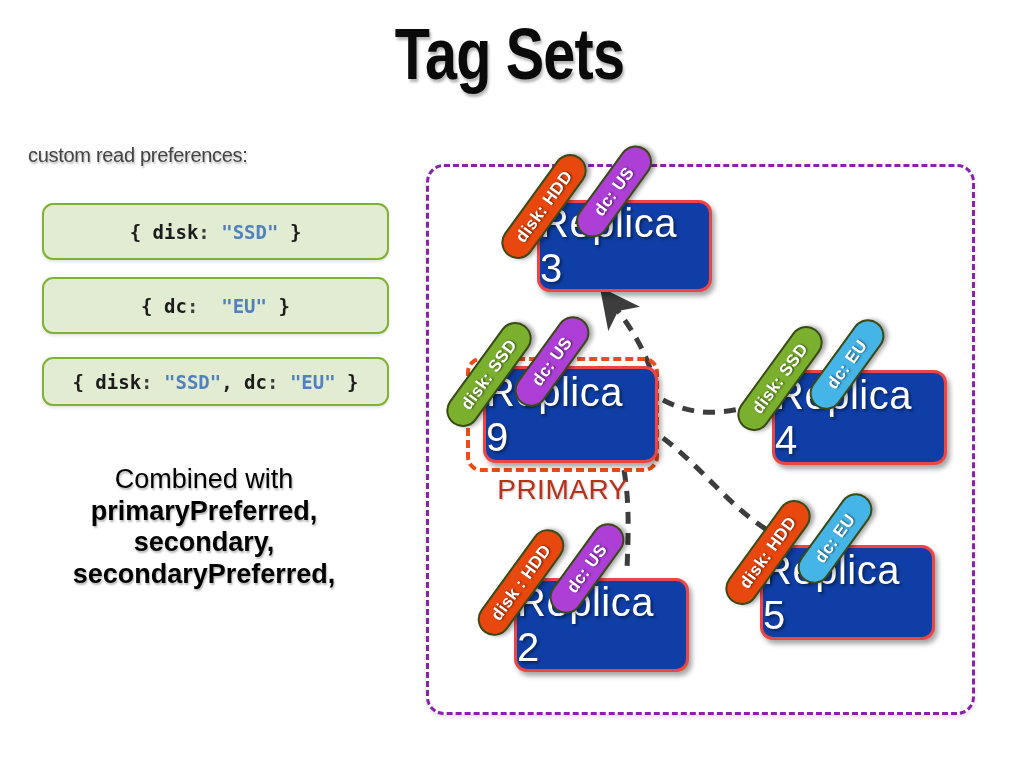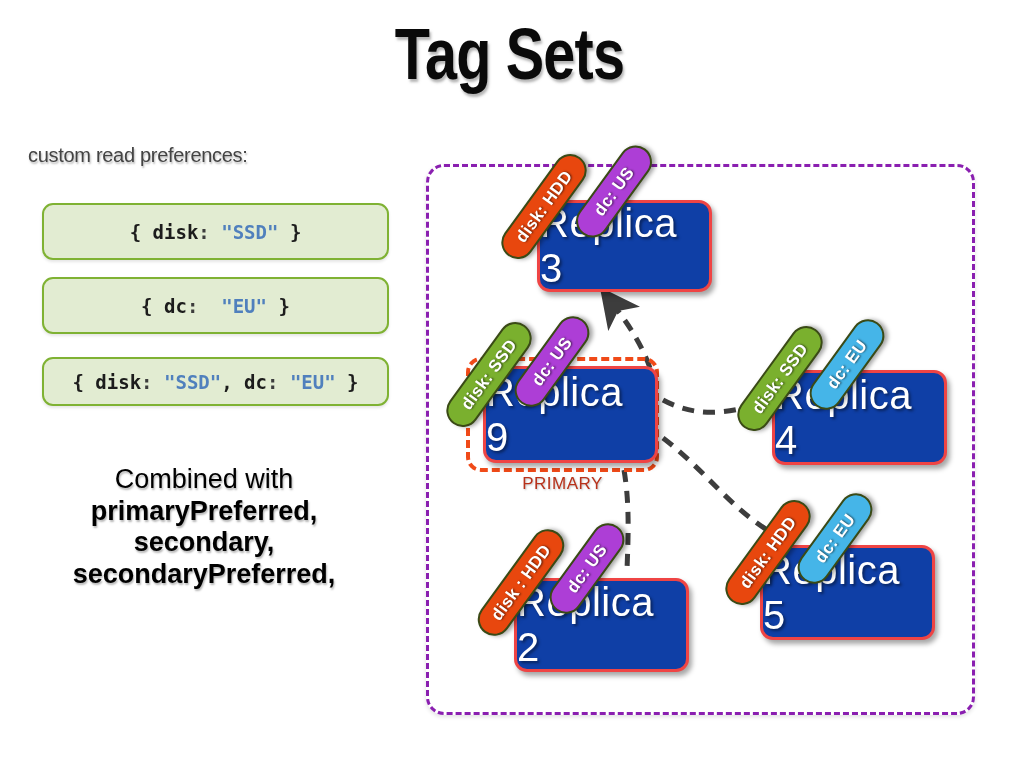--- a/index.html
+++ b/index.html
@@ -110,21 +110,21 @@
     position:absolute;
     left:466px; top:357px; width:193px; height:115px;
     box-sizing:border-box;
     border:4px dashed #f04a18;
     border-radius:15px;
   }
   .primary-label{
     position:absolute; left:466px; top:474px; width:193px;
     text-align:center;
     color:#b8311a;
-    font-size:17px;
+    font-size:28px;
     letter-spacing:0.5px;
     text-shadow:1px 1px 2px rgba(150,150,150,0.6);
   }
 
   
   .tag{
     position:absolute;
     box-sizing:border-box;
     height:33px;
     border:2px solid #3a4a16;

